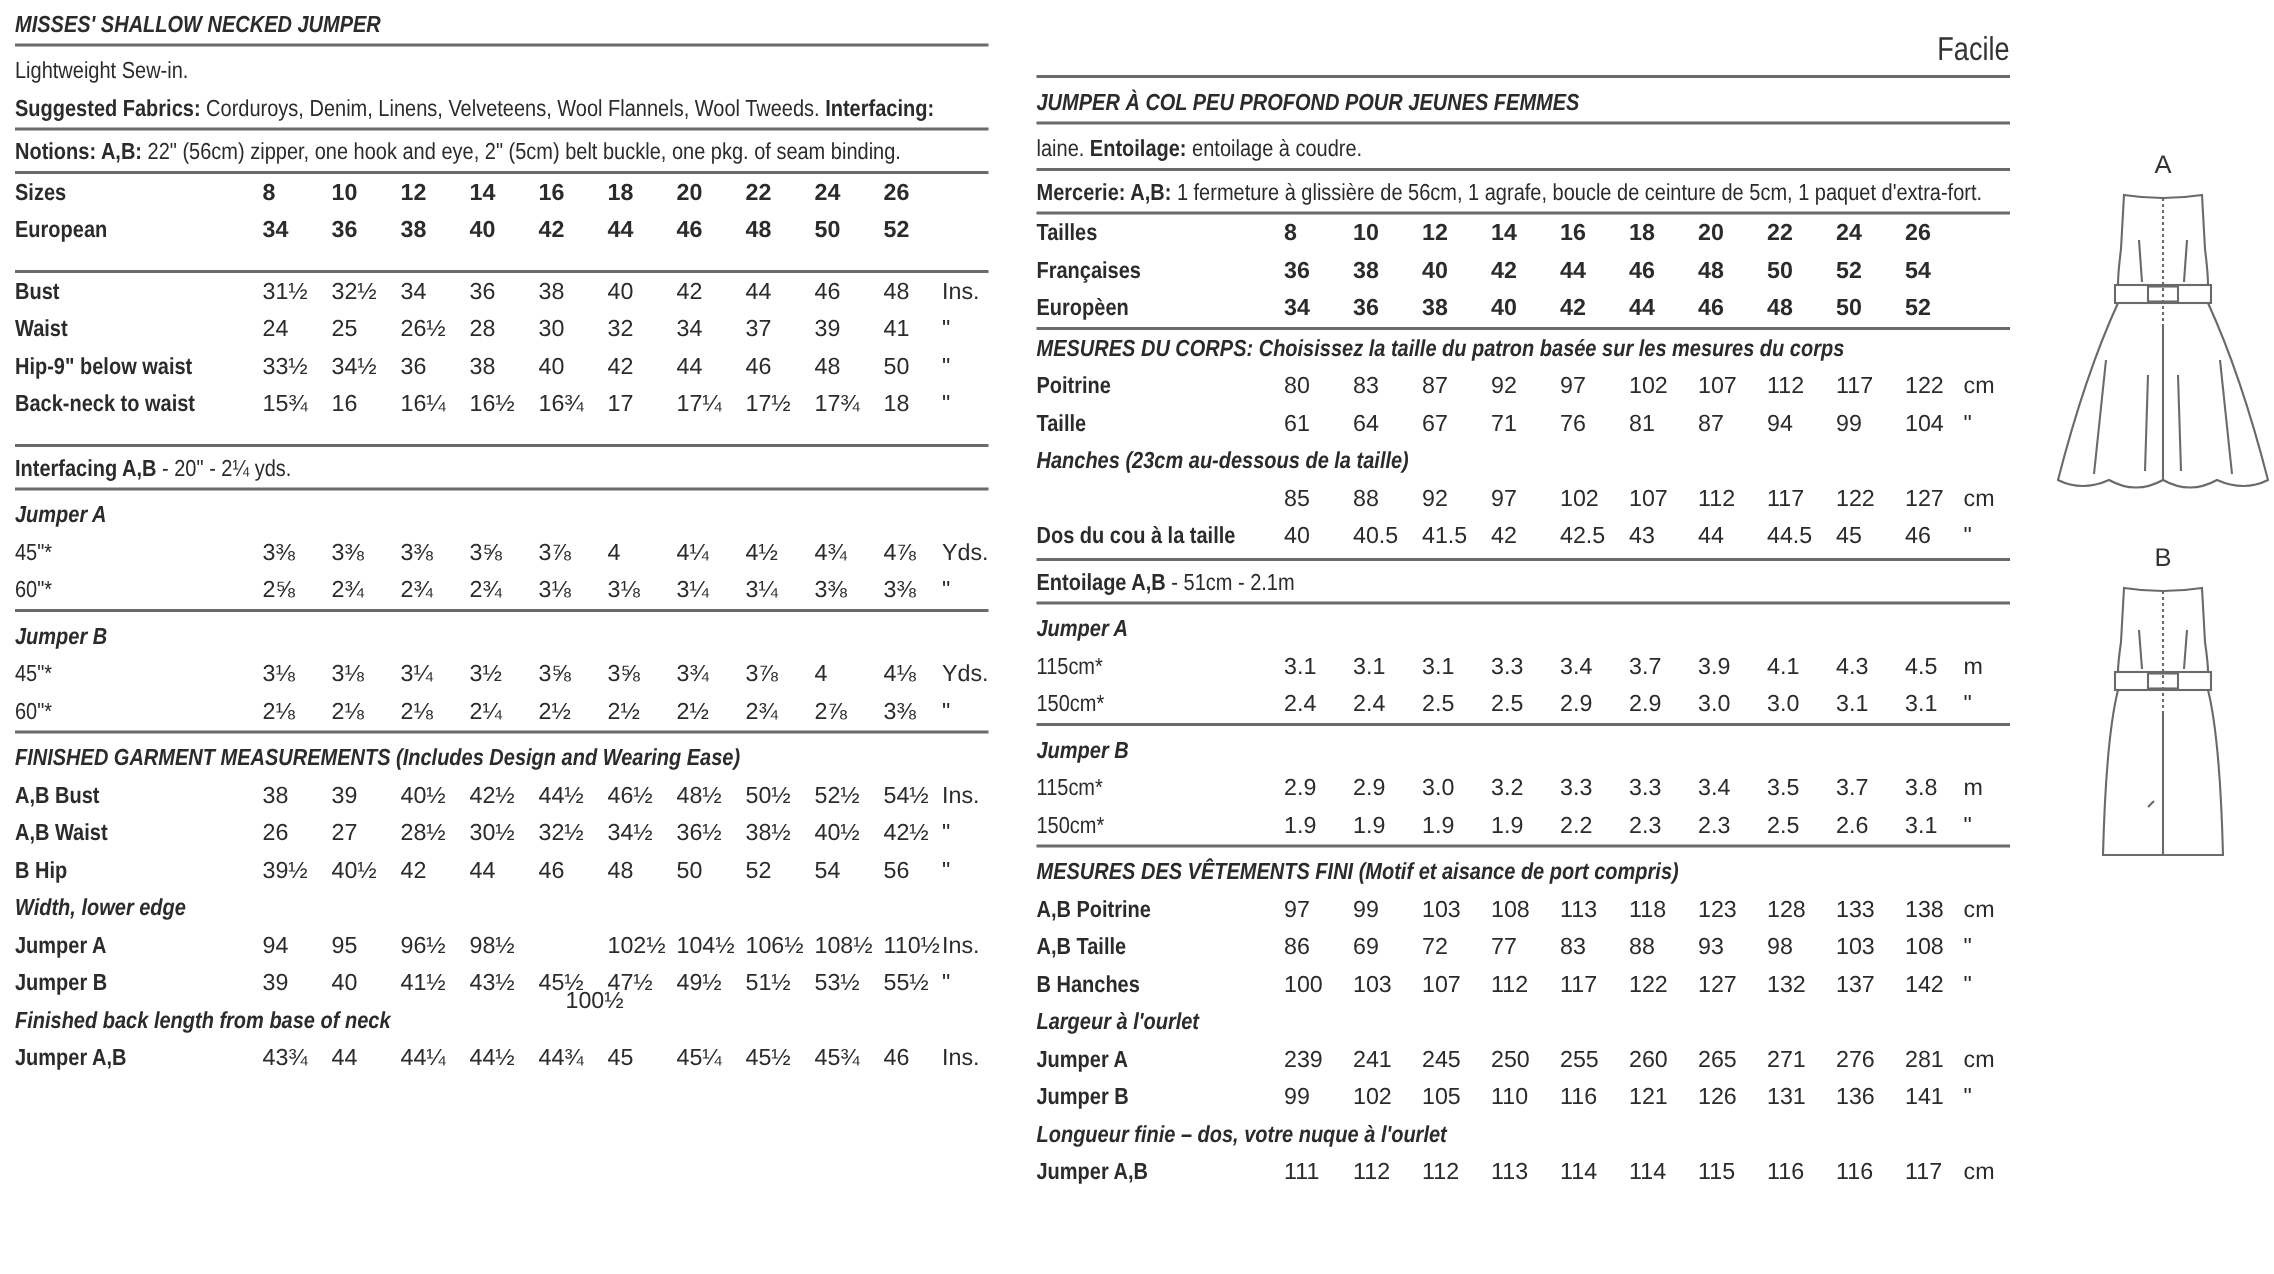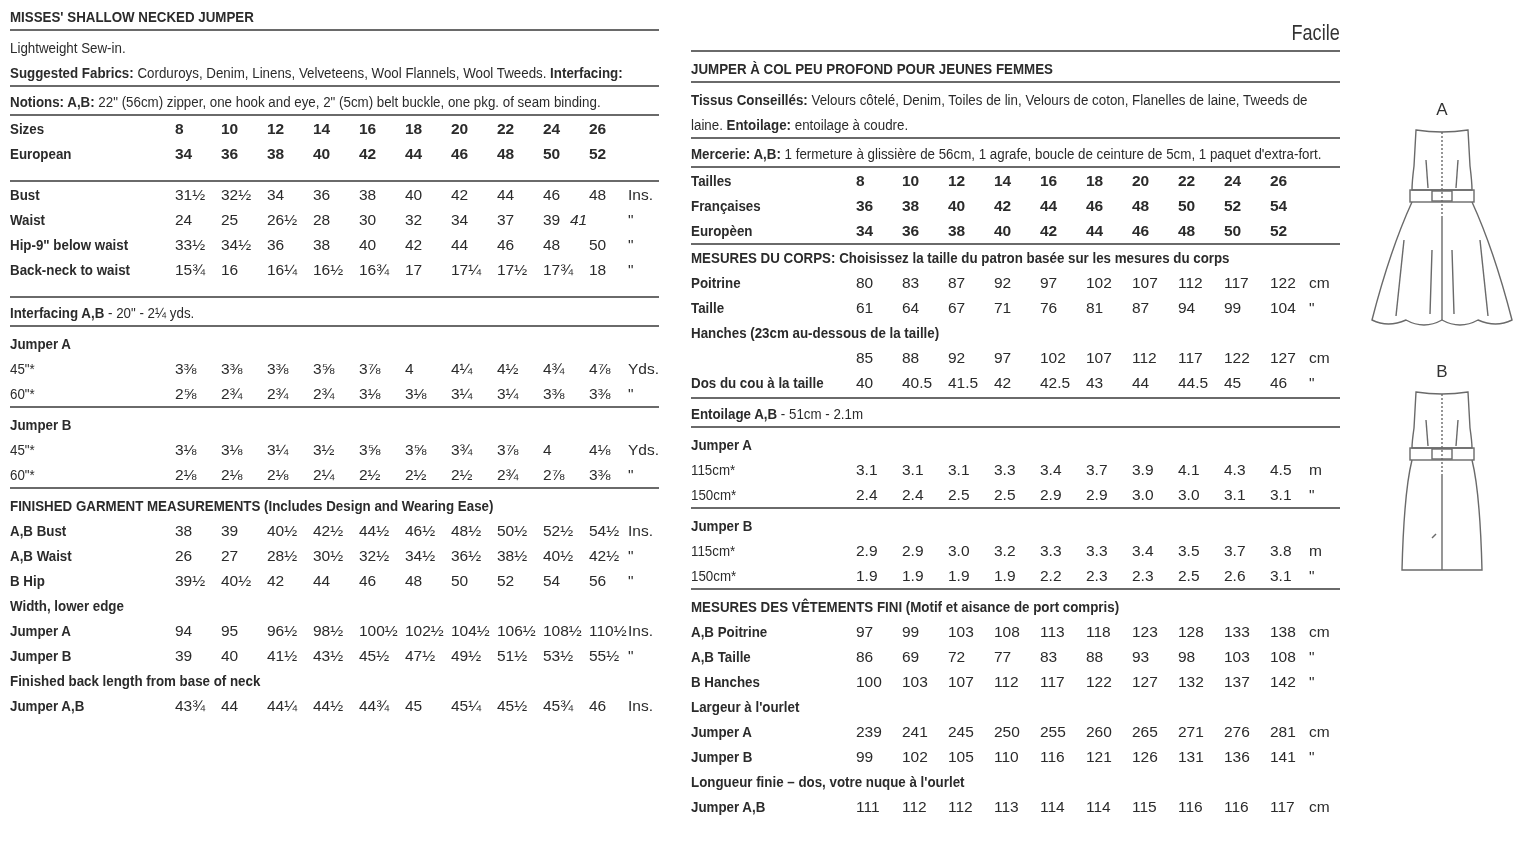--- a/index.html
+++ b/index.html
@@ -10,21 +10,21 @@
   .col-fr { left:691px; width:649px; }
   .title-row { position:relative; height:50px; border-bottom:2px solid #6a6a6a; }
   .code { position:absolute; left:0; top:4px; font-family:"Liberation Sans", sans-serif;
           font-weight:bold; font-size:42px; letter-spacing:-1px; color:#2a2a2a; }
   .level { position:absolute; right:0; top:20px; font-size:22px; color:#333;
            transform:scaleX(0.82); transform-origin:right center; font-family:"Liberation Sans", sans-serif; }
   .rule { border-bottom:2px solid #6a6a6a; }
   .line { height:25px; line-height:25px; font-size:15.5px; white-space:nowrap; overflow:visible; }
   .squeeze { display:inline-block; transform:scaleX(0.86); transform-origin:left center; white-space:nowrap; }
   .b { font-weight:bold; }
-  .heading { font-weight:bold; }
+  .heading { font-weight:bold;font-style:italic; }
   .grid-row { position:relative; height:25px; line-height:25px; font-size:15.5px; white-space:nowrap; }
   .grid-row .lbl { position:absolute; left:0; font-weight:bold; }
   .grid-row .lbl.light { font-weight:normal; }
   .grid-row .v { position:absolute; width:40px; text-align:left; }
   .grid-row.bold .v { font-weight:bold; }
   .grid-row .u { position:absolute; }
   .illus { position:absolute; left:1368px; width:148px; }
   .illus .letter { font-family:"Liberation Sans", sans-serif; font-size:17px; text-align:center; width:148px; color:#333; }
   svg { display:block; }
 </style>
@@ -90,21 +90,21 @@
           <span class="lbl squeeze">Waist</span>
           <span class="v" style="left: 165px;">24</span>
           <span class="v" style="left: 211px;">25</span>
           <span class="v" style="left: 257px;">26½</span>
           <span class="v" style="left: 303px;">28</span>
           <span class="v" style="left: 349px;">30</span>
           <span class="v" style="left: 395px;">32</span>
           <span class="v" style="left: 441px;">34</span>
           <span class="v" style="left: 487px;">37</span>
           <span class="v" style="left: 533px;">39</span>
-          <span class="v" style="left: 560px; font-style: italic;">41</span>
+          <span class="v" style="left: 579px;">41</span>
           <span class="u" style="left: 618px;">"</span>
         </div>
         <div class="grid-row">
           <span class="lbl squeeze">Hip-9" below waist</span>
           <span class="v" style="left: 165px;">33½</span>
           <span class="v" style="left: 211px;">34½</span>
           <span class="v" style="left: 257px;">36</span>
           <span class="v" style="left: 303px;">38</span>
           <span class="v" style="left: 349px;">40</span>
           <span class="v" style="left: 395px;">42</span>
@@ -246,21 +246,21 @@
         </div>
       </div>
     <div class="line heading"><span class="squeeze">Width, lower edge</span></div>
     <div id="en-width">
         <div class="grid-row">
           <span class="lbl squeeze">Jumper A</span>
           <span class="v" style="left: 165px;">94</span>
           <span class="v" style="left: 211px;">95</span>
           <span class="v" style="left: 257px;">96½</span>
           <span class="v" style="left: 303px;">98½</span>
-          <span class="v" style="left: 349px;">100½</span>
+          <span class="v" style="left: 367px; margin-top: 37px;">100½</span>
           <span class="v" style="left: 395px;">102½</span>
           <span class="v" style="left: 441px;">104½</span>
           <span class="v" style="left: 487px;">106½</span>
           <span class="v" style="left: 533px;">108½</span>
           <span class="v" style="left: 579px;">110½</span>
           <span class="u" style="left: 618px;">Ins.</span>
         </div>
         <div class="grid-row">
           <span class="lbl squeeze">Jumper B</span>
           <span class="v" style="left: 165px;">39</span>
@@ -297,21 +297,20 @@
 </div>
 
 <div class="col col-fr">
   <div class="title-row">
     <span class="level">Facile</span>
   </div>
   <div class="line rule heading" style="margin-top:4px;">
     <span class="squeeze">JUMPER À COL PEU PROFOND POUR JEUNES FEMMES</span>
   </div>
   <div class="rule" style="padding-top:4px;">
-    <div class="line"><span class="squeeze"><span class="b">Tissus Conseillés:</span> <span>Velours côtelé, Denim, Toiles de lin, Velours de coton, Flanelles de laine, Tweeds de</span></span></div>
     <div class="line"><span class="squeeze"><span>laine.</span> <span class="b">Entoilage:</span> <span>entoilage à coudre.</span></span></div>
   </div>
   <div class="line rule" style="margin-top:2px;">
     <span class="squeeze"><span class="b">Mercerie: A,B:</span> <span>1 fermeture à glissière de 56cm, 1 agrafe, boucle de ceinture de 5cm, 1 paquet d'extra-fort.</span></span>
   </div>
   <div class="rule" id="fr-sizes">
       <div class="grid-row bold">
         <span class="lbl squeeze">Tailles</span>
         <span class="v" style="left: 165px;">8</span>
         <span class="v" style="left: 211px;">10</span>

